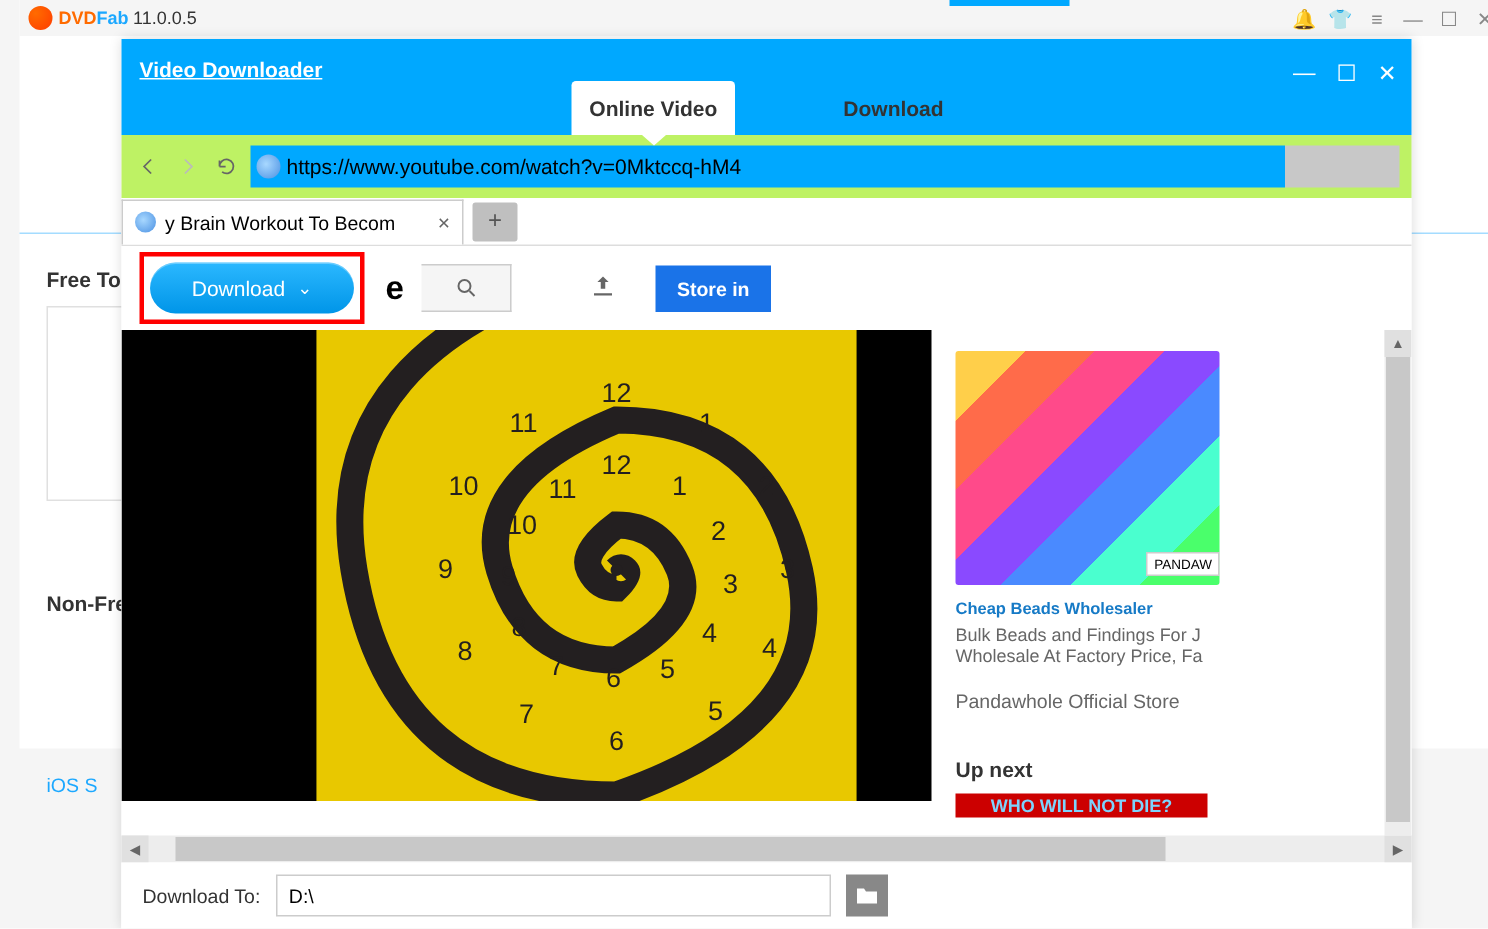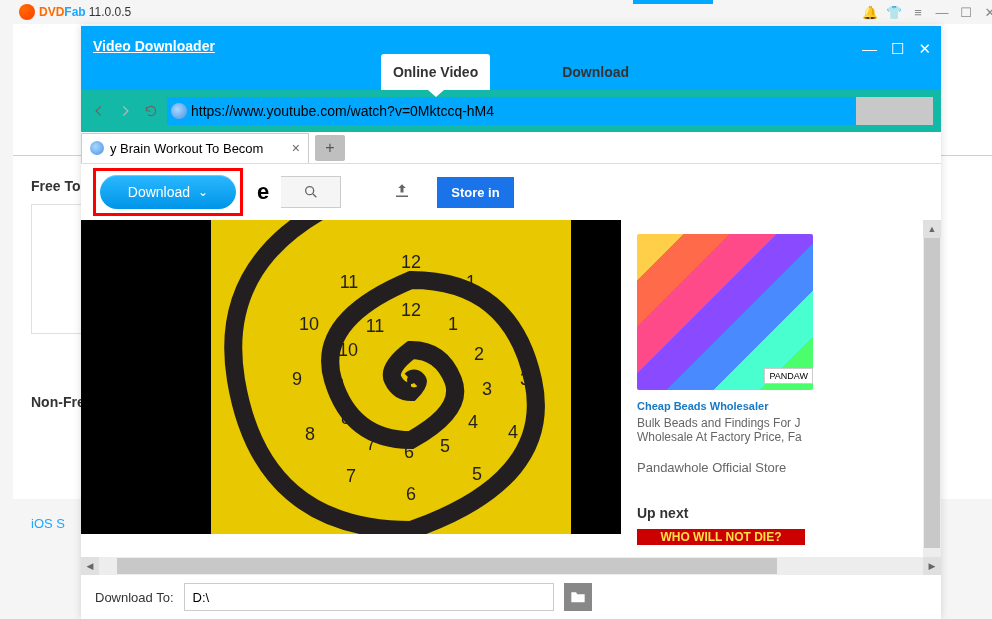--- a/index.html
+++ b/index.html
@@ -22,21 +22,21 @@
 .bg-divider{position:absolute;top:155px;left:0;width:992px;height:1px;background:#1ca8ff;opacity:0.4;}
 .modal{position:absolute;top:26px;left:68px;width:860px;height:593px;background:#fff;box-shadow:0 0 8px rgba(0,0,0,0.15);display:flex;flex-direction:column;}
 .modal-header{height:64px;background:#00a8ff;position:relative;}
 .modal-title{position:absolute;top:12px;left:12px;color:#fff;font-size:14px;font-weight:bold;text-decoration:underline;}
 .modal-controls{position:absolute;top:14px;right:10px;display:flex;gap:14px;}
 .modal-controls .mc{color:#fff;font-size:15px;cursor:pointer;}
 .modal-tabs{position:absolute;bottom:0;left:0;width:100%;display:flex;justify-content:center;align-items:flex-end;gap:60px;}
 .modal-tab{color:#333;font-size:14px;font-weight:bold;padding:10px 12px;cursor:pointer;}
 .modal-tab.active{background:#fff;color:#333;border-radius:3px 3px 0 0;position:relative;}
 .modal-tab.active::after{content:'';position:absolute;bottom:-7px;left:50%;transform:translateX(-50%);border-left:8px solid transparent;border-right:8px solid transparent;border-top:7px solid #fff;}
-.nav-bar{height:42px;background:#14b8a6;display:flex;align-items:center;padding:0 8px;gap:6px;}
+.nav-bar{height:42px;background:#bef264;display:flex;align-items:center;padding:0 8px;gap:6px;}
 .nav-arrow{width:20px;height:20px;display:flex;align-items:center;justify-content:center;color:#666;cursor:pointer;}
 .nav-arrow svg{width:14px;height:14px;}
 .url-bar{flex:1;height:28px;background:linear-gradient(to right,#00a8ff 0%,#00a8ff 90%,#c8c8c8 90%,#c8c8c8 100%);display:flex;align-items:center;padding-left:4px;}
 .url-bar .globe{width:16px;height:16px;border-radius:50%;background:radial-gradient(circle at 40% 40%,#a8d8ff,#4a90e2);margin-right:4px;}
 .url-bar .url-text{color:#000;font-size:14px;background:transparent;border:none;flex:1;outline:none;}
 .tab-strip{height:32px;background:#fff;display:flex;align-items:center;border-bottom:1px solid #ddd;}
 .page-tab{width:228px;height:30px;background:#fff;border:1px solid #ccc;border-bottom:none;display:flex;align-items:center;padding:0 8px;gap:6px;font-size:13px;white-space:nowrap;overflow:hidden;}
 .page-tab .globe2{width:14px;height:14px;border-radius:50%;background:radial-gradient(circle at 40% 40%,#a8d8ff,#4a90e2);}
 .page-tab .close{margin-left:auto;color:#666;cursor:pointer;font-size:14px;}
 .new-tab{width:30px;height:26px;background:#bfbfbf;display:flex;align-items:center;justify-content:center;color:#555;font-size:16px;margin-left:6px;cursor:pointer;border-radius:2px;}
@@ -54,21 +54,21 @@
 .yt-body{flex:1;display:flex;position:relative;overflow:hidden;}
 .video-area{width:540px;height:314px;background:#000;position:relative;overflow:hidden;}
 .spiral-container{position:absolute;left:130px;top:-10px;width:360px;height:340px;background:#e8c800;overflow:hidden;}
 .sidebar-yt{flex:1;padding:14px 0 0 16px;}
 .ad-img{width:176px;height:156px;background:linear-gradient(135deg,#ffcf4a 0%,#ffcf4a 14%,#ff6b4a 14%,#ff6b4a 28%,#ff4a8a 28%,#ff4a8a 42%,#8a4aff 42%,#8a4aff 56%,#4a8aff 56%,#4a8aff 70%,#4affcf 70%,#4affcf 84%,#4aff6b 84%);border-radius:2px;position:relative;}
 .ad-badge{position:absolute;bottom:6px;right:0;background:#fff;border:1px solid #ccc;font-size:9px;padding:2px 4px;}
 .ad-title{font-size:11px;font-weight:bold;color:#167ac6;margin-top:10px;}
 .ad-desc{font-size:12px;color:#666;margin-top:4px;}
 .ad-store{font-size:13px;color:#666;margin-top:16px;}
 .upnext{font-size:14px;font-weight:bold;color:#333;margin-top:30px;}
-.upnext-thumb{width:168px;height:16px;background:#cc0000;color:#fde047;font-size:12px;font-weight:bold;text-align:center;line-height:16px;margin-top:8px;}
+.upnext-thumb{width:168px;height:16px;background:#cc0000;color:#7dd3fc;font-size:12px;font-weight:bold;text-align:center;line-height:16px;margin-top:8px;}
 .h-scroll{height:18px;background:#ededed;display:flex;align-items:center;}
 .h-scroll .thumb{height:16px;background:#c8c8c8;margin-left:18px;width:660px;}
 .h-scroll .arrow{width:18px;height:18px;background:#e0e0e0;display:flex;align-items:center;justify-content:center;font-size:9px;color:#666;}
 .v-scroll{position:absolute;right:0;top:0;width:18px;height:370px;background:#ededed;}
 .v-scroll .arrow{width:18px;height:18px;background:#e0e0e0;display:flex;align-items:center;justify-content:center;font-size:9px;color:#666;}
 .v-scroll .thumb{width:16px;background:#c8c8c8;margin:0 auto;}
 .download-to{height:44px;display:flex;align-items:center;padding:0 14px;gap:10px;background:#fff;}
 .download-to-label{font-size:13px;color:#333;}
 .path-input{width:370px;height:28px;border:1px solid #ccc;padding:0 8px;font-size:13px;}
 .folder-btn{width:28px;height:28px;background:#888;display:flex;align-items:center;justify-content:center;cursor:pointer;}

